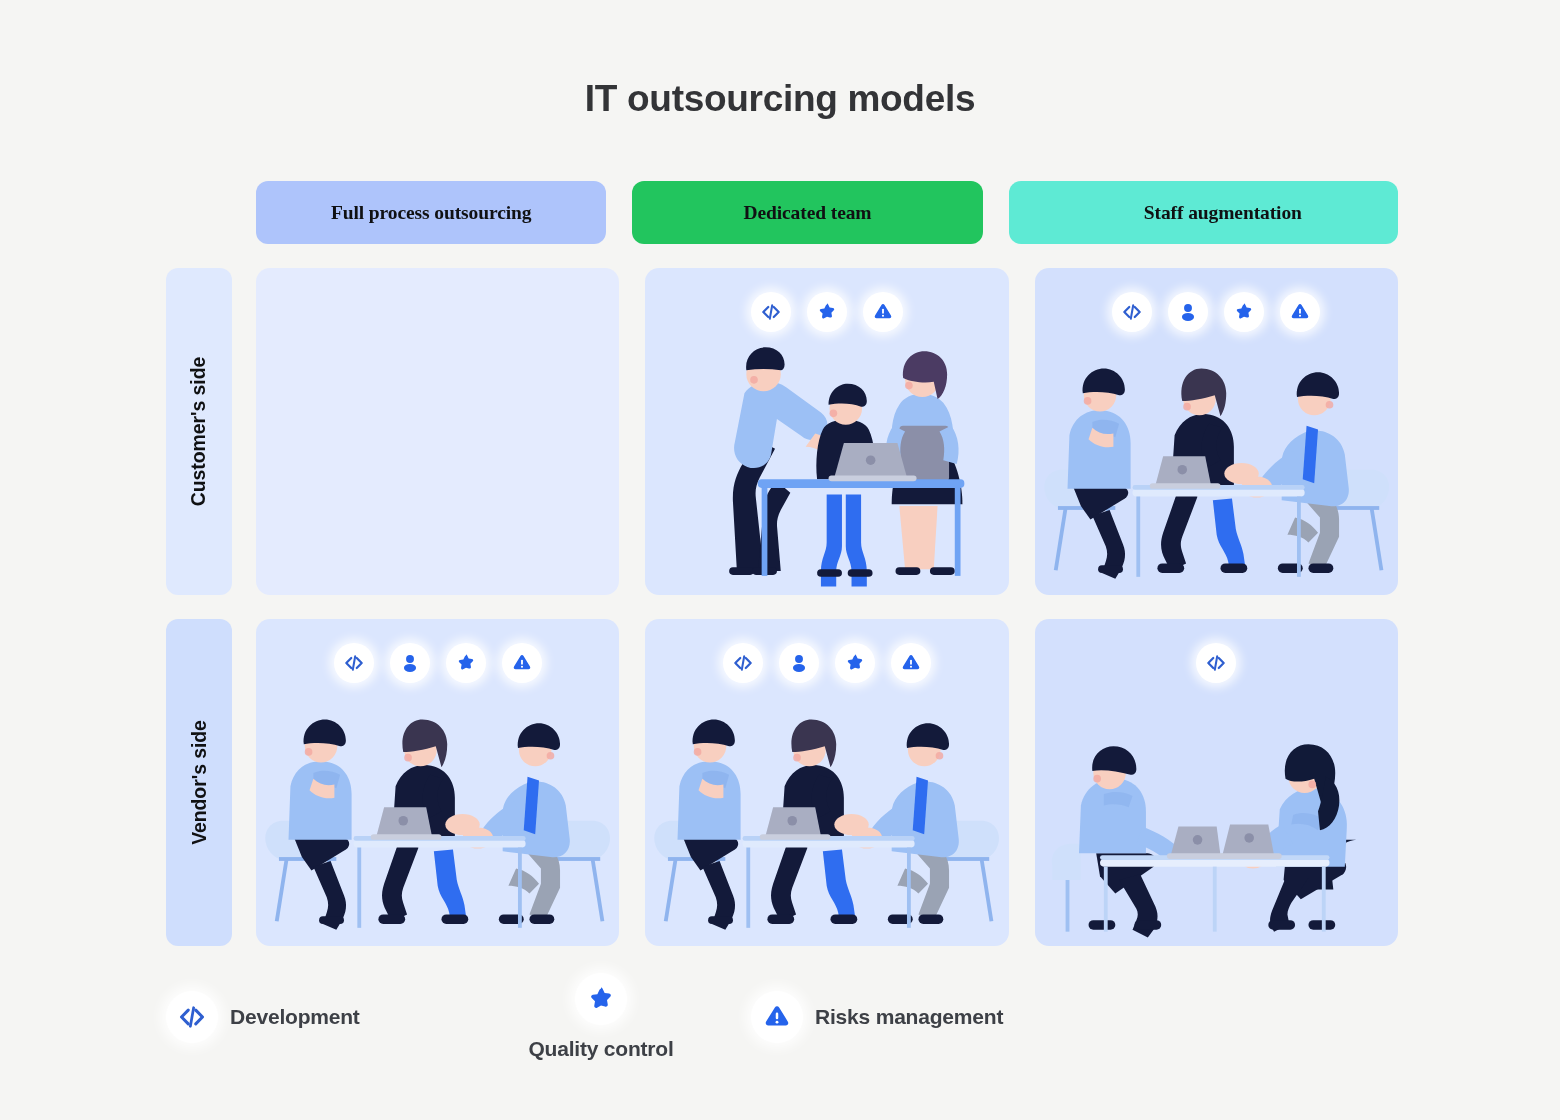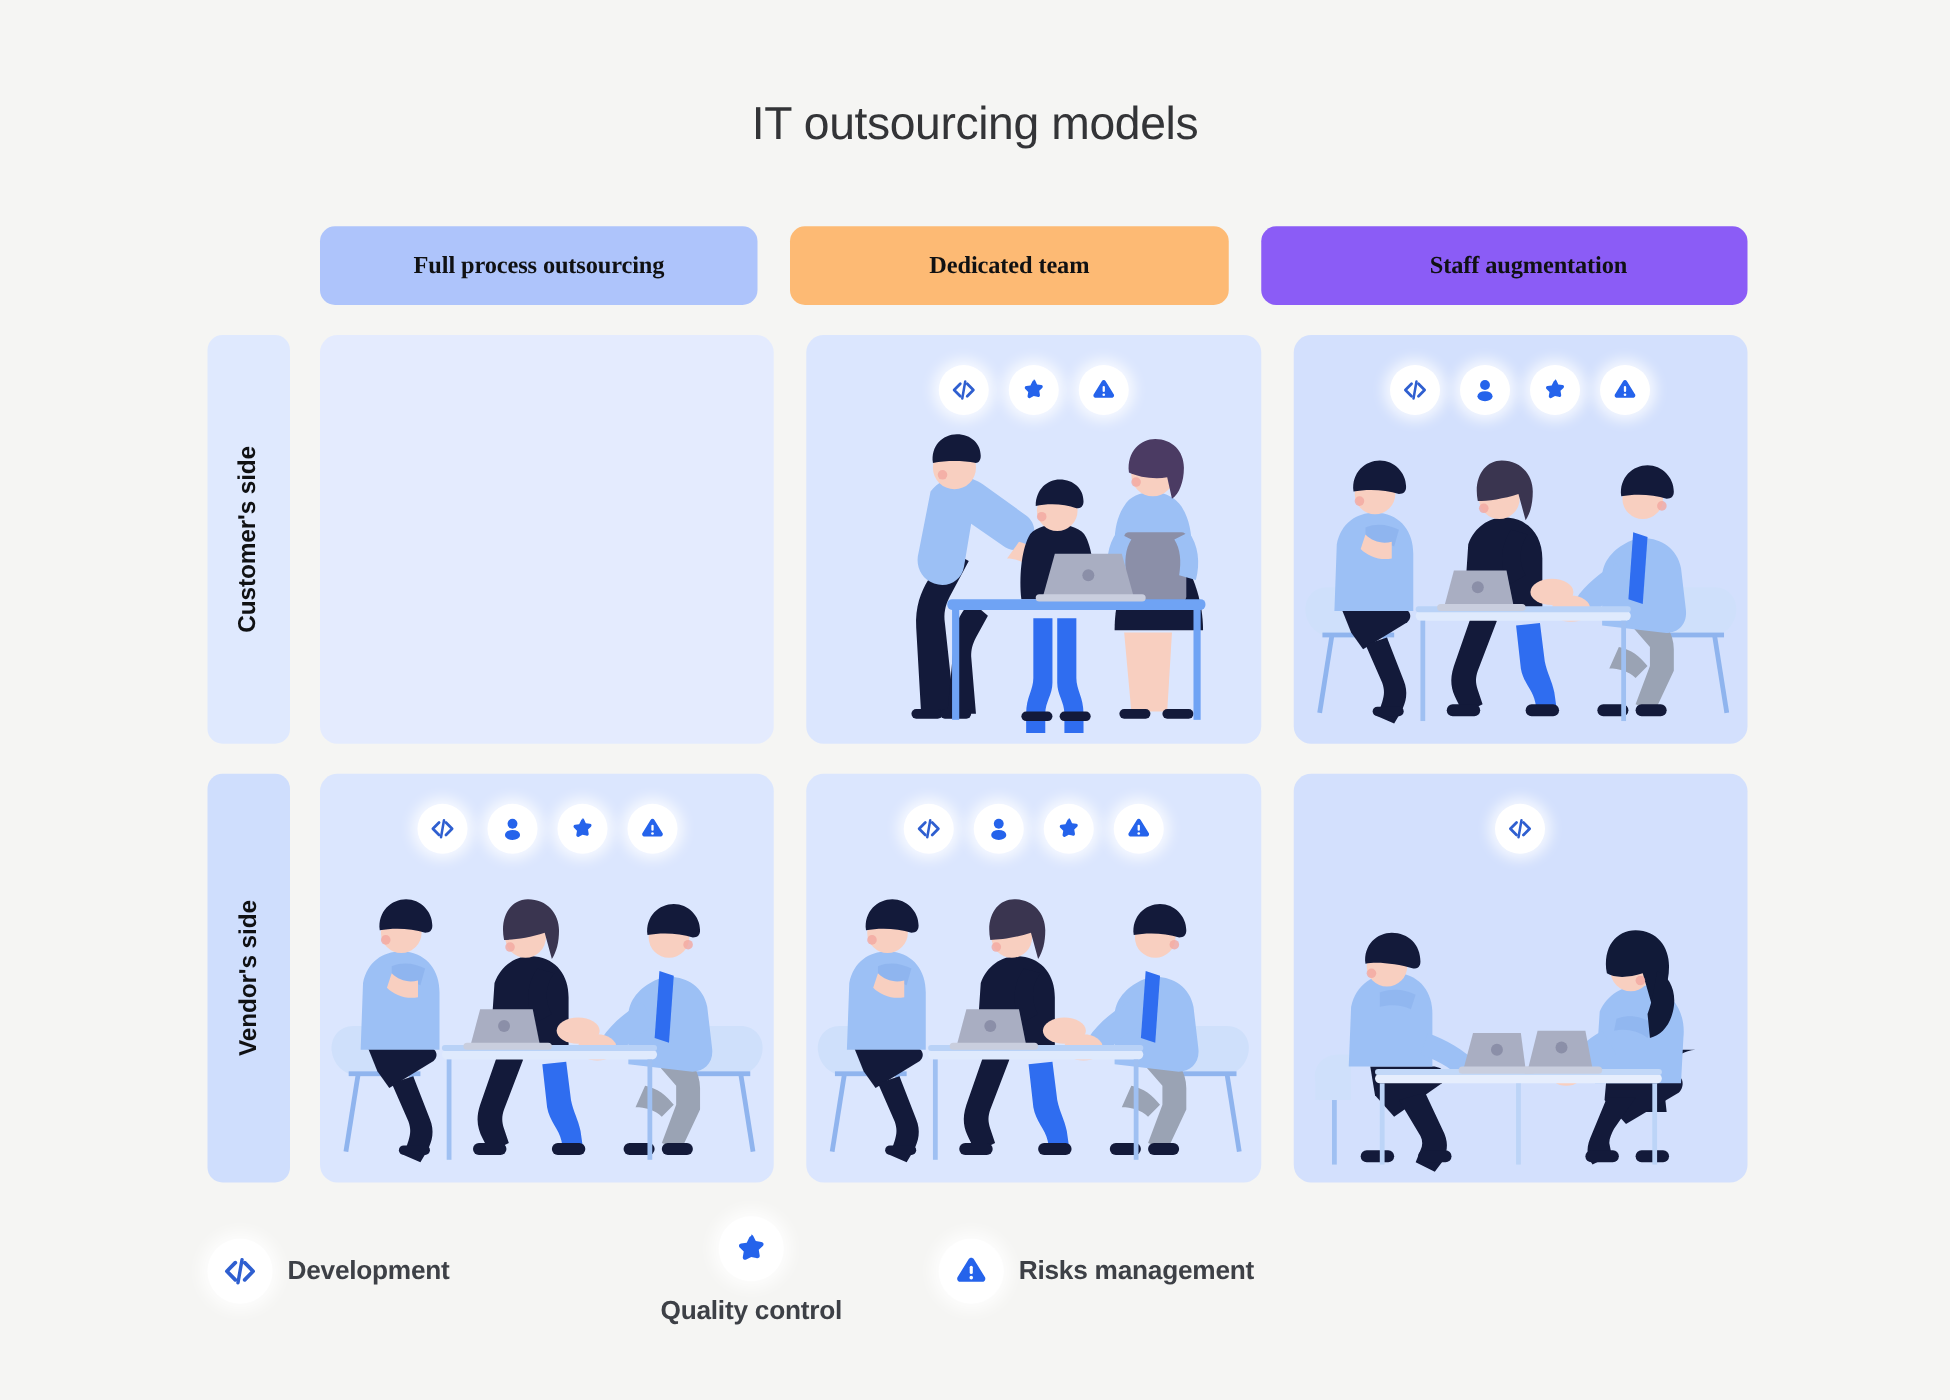--- a/index.html
+++ b/index.html
@@ -21,21 +21,21 @@
   }
 
   
   .title {
     position: absolute;
     left: 0;
     top: 78px;
     width: 1560px;
     text-align: center;
     font-size: 37px;
-    font-weight: normal;
+    font-weight: bold;
     color: #333437;
     letter-spacing: -0.3px;
   }
 
   
   .matrix {
     position: absolute;
     left: 166px;
     top: 181px;
     width: 1232px;
@@ -58,22 +58,22 @@
     display: flex;
     align-items: center;
     justify-content: center;
     font-size: 19.5px;
     font-weight: bold;
     color: #101113;
     letter-spacing: -0.1px;
     font-family: Liberation Serif, serif;
   }
   .col-header.c0 { background: #aec4fb; }
-  .col-header.c1 { background: #fdba74; }
-  .col-header.c2 { background: #8b5cf6; padding-left: 39px; }
+  .col-header.c1 { background: #22c55e; }
+  .col-header.c2 { background: #5eead4; padding-left: 39px; }
 
   
   .row-labels {
     position: absolute;
     left: 0;
     top: 87px;
     width: 66px;
     height: 678px;
   }
   .row-label {

